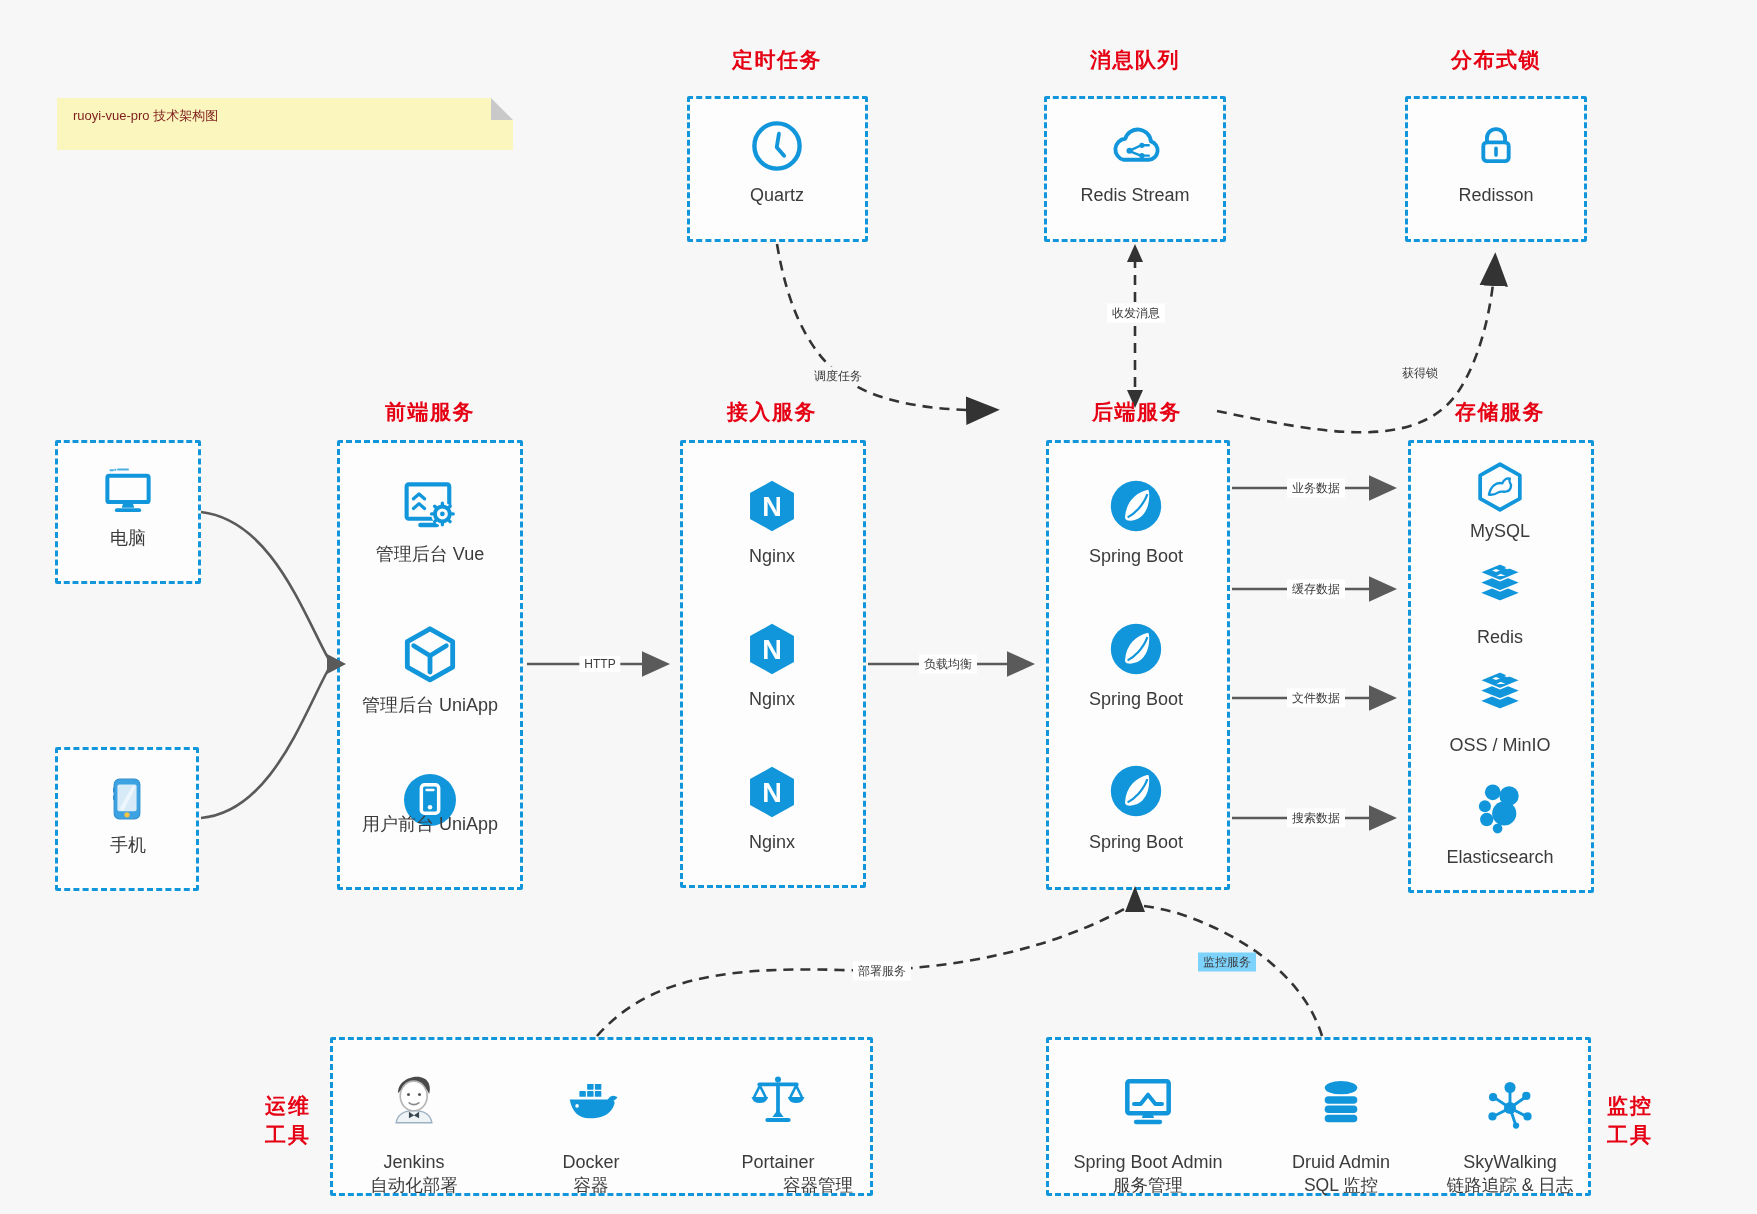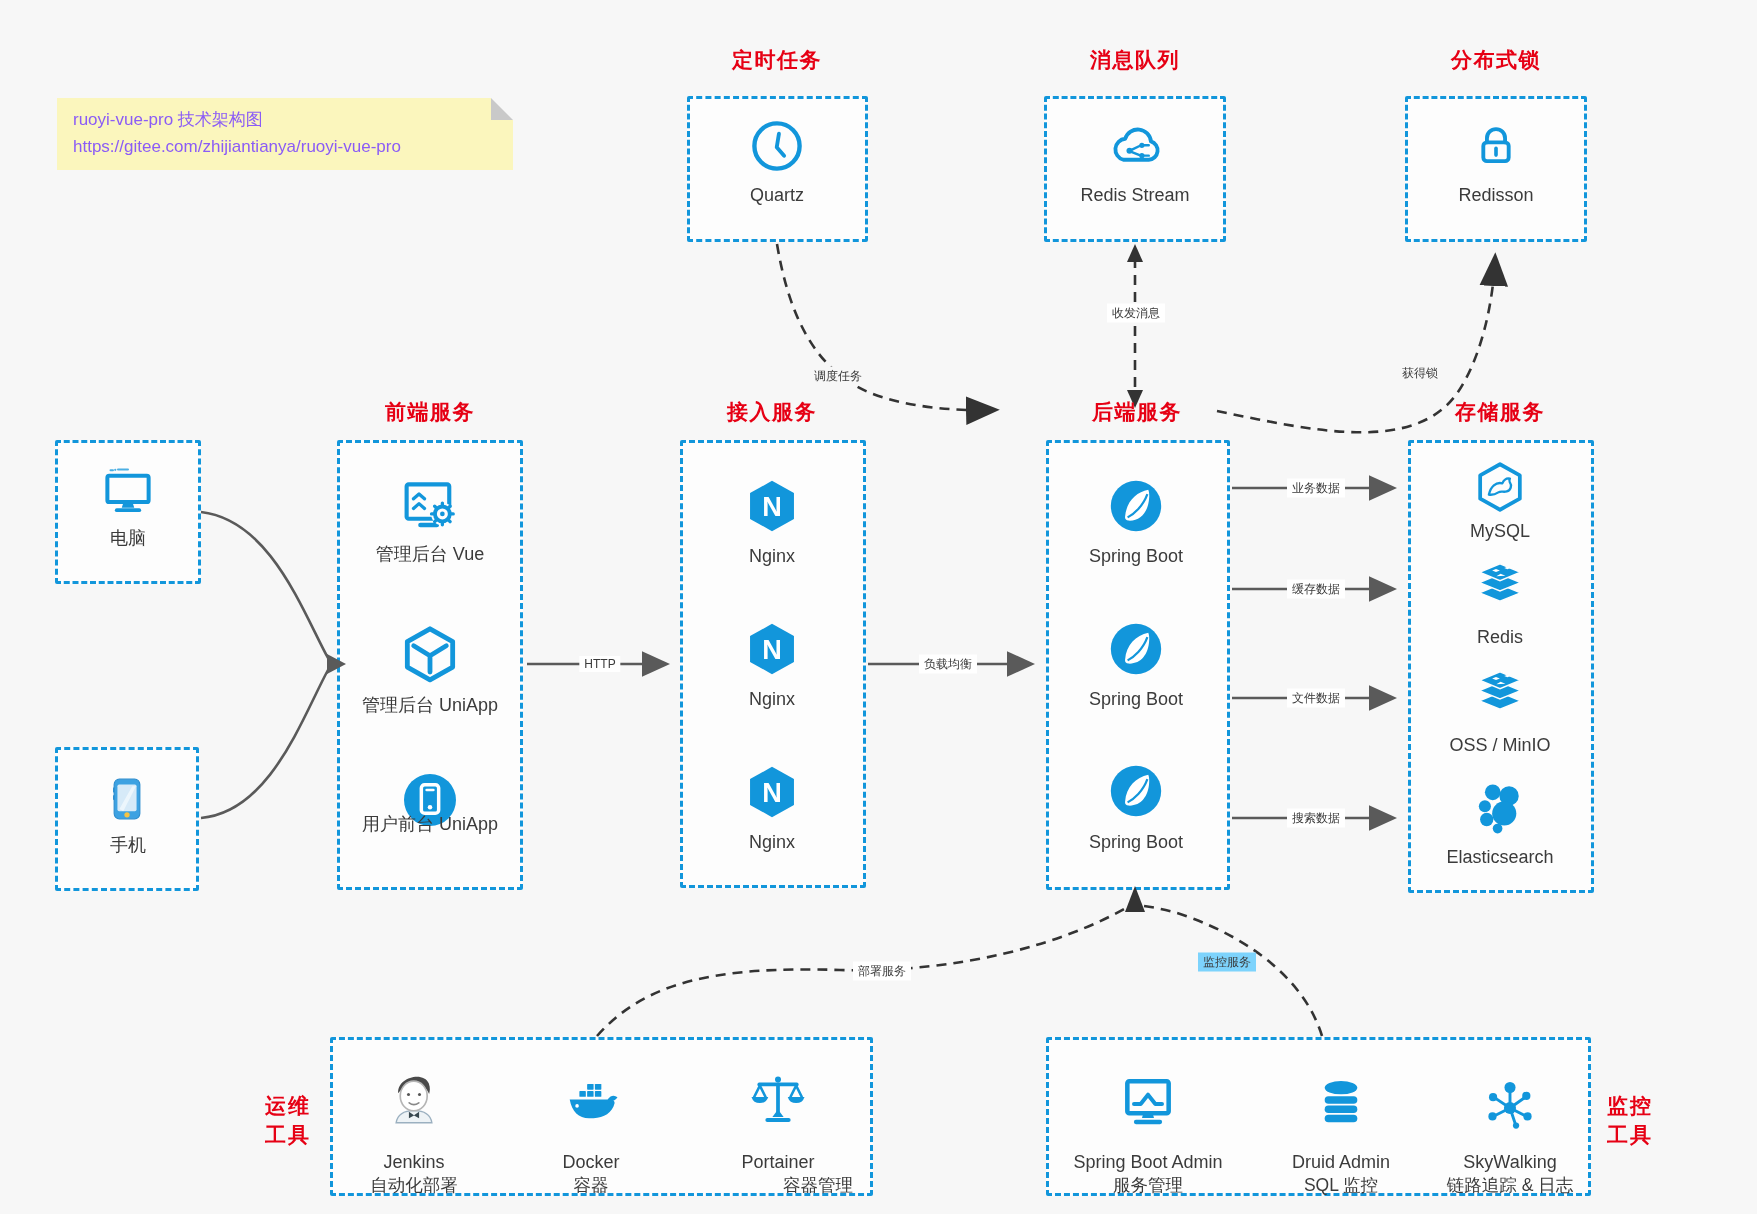--- a/index.html
+++ b/index.html
@@ -8,35 +8,34 @@
   .dbox{position:absolute;border:3px dashed #1296db;background:#fdfdfd;box-sizing:border-box;border-radius:2px;}
   .gtitle{position:absolute;transform:translate(-50%,-50%);color:#e60014;font-size:21px;font-weight:bold;
           letter-spacing:1.5px;white-space:nowrap;z-index:7;}
   .gtitle2{position:absolute;transform:translate(-50%,-50%);color:#e60014;font-size:21px;font-weight:bold;
           letter-spacing:2px;white-space:nowrap;z-index:7;text-align:center;line-height:29px;}
   .lbl{position:absolute;transform:translate(-50%,-50%);color:#3b3b3b;font-size:18px;white-space:nowrap;z-index:6;}
   .lbl-sm{position:absolute;transform:translate(-50%,-50%);color:#3b3b3b;font-size:17.5px;white-space:nowrap;z-index:6;}
   .icon-at{position:absolute;transform:translate(-50%,-50%);z-index:5;line-height:0;}
   .edge-lbl{position:absolute;transform:translate(-50%,-50%);color:#3a3a3a;font-size:12px;white-space:nowrap;
             background:#ffffff;padding:1px 5px;z-index:8;}
-  #note{position:absolute;left:57px;top:98px;width:456px;height:72px;background:#fbf6bd;z-index:4;
-        color:#8b5cf6;font-size:17px;line-height:1.6;padding:8px 0 0 16px;box-sizing:border-box;}
+  #note{position:absolute;left:57px;top:98px;width:456px;height:52px;background:#fbf6bd;z-index:4;
+        color:#7f1d1d;font-size:13px;line-height:1.6;padding:8px 0 0 16px;box-sizing:border-box;}
   #note .fold{position:absolute;top:0;right:0;width:0;height:0;
         border-top:22px solid #f7f7f7;border-left:22px solid #c9c9c9;}
   #wires{position:absolute;left:0;top:0;z-index:5;pointer-events:none;}
 </style>
 </head>
 <body>
 
 <div id="canvas">
 
   <div id="note">
     <div class="fold"></div>
     <div>ruoyi-vue-pro 技术架构图</div>
-    <div>https://gitee.com/zhijiantianya/ruoyi-vue-pro</div>
   </div>
 
   <span class="gtitle" style="left:777px;top:60px">定时任务</span>
   <span class="gtitle" style="left:1135px;top:60px">消息队列</span>
   <span class="gtitle" style="left:1496px;top:60px">分布式锁</span>
   <span class="gtitle" style="left:430px;top:412px">前端服务</span>
   <span class="gtitle" style="left:772px;top:412px">接入服务</span>
   <span class="gtitle" style="left:1137px;top:412px">后端服务</span>
   <span class="gtitle" style="left:1500px;top:412px">存储服务</span>
 

